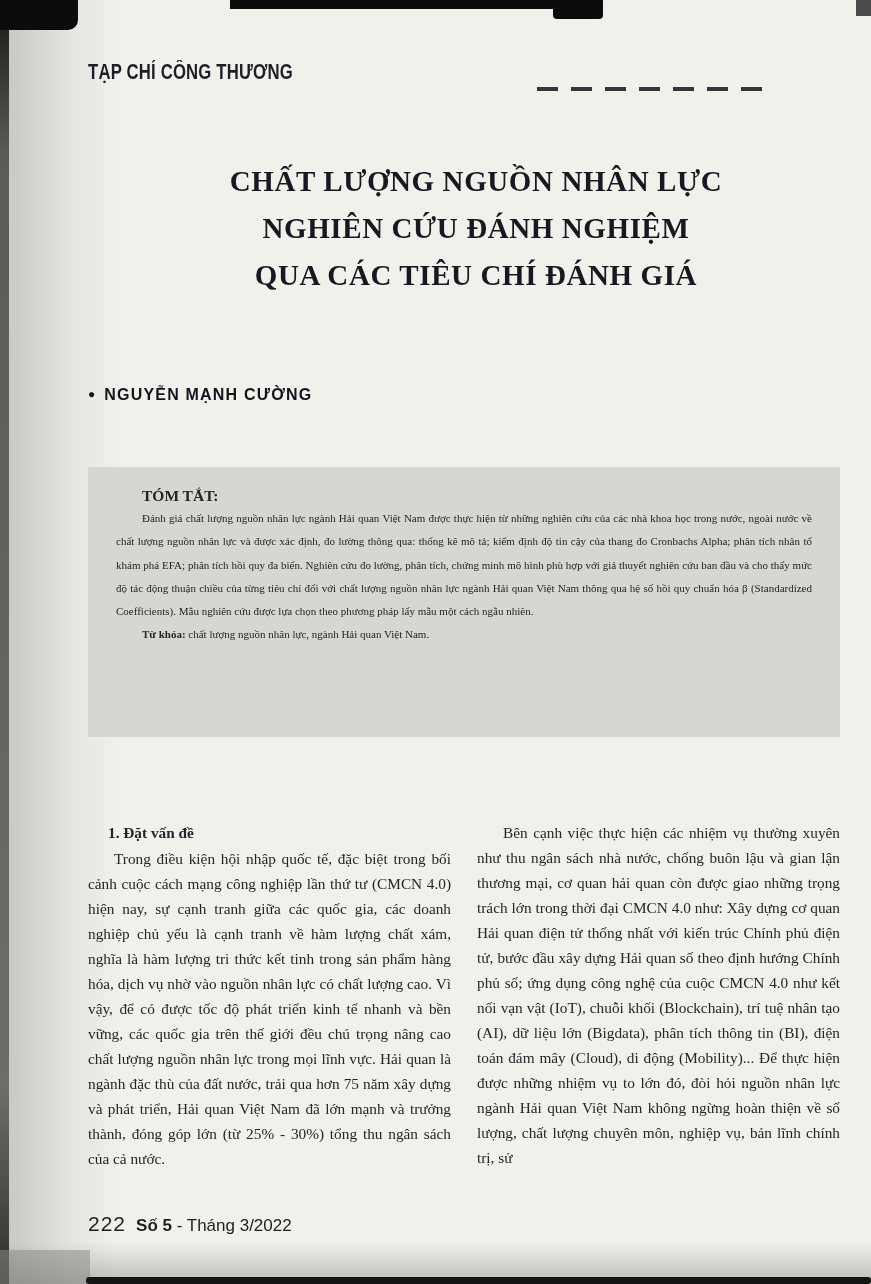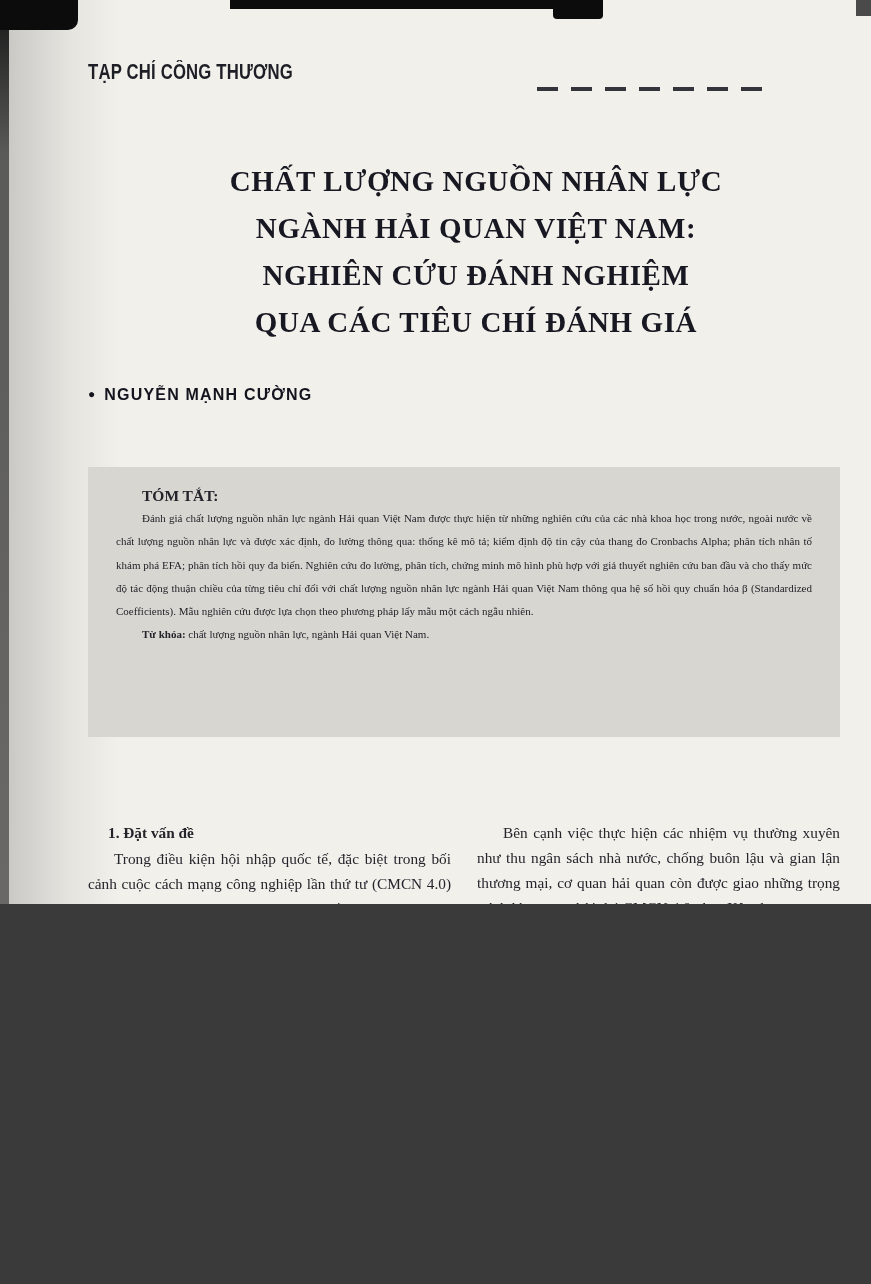--- a/index.html
+++ b/index.html
@@ -1,18 +1,18 @@
 <!DOCTYPE html>
 <html><head>
 <meta charset="utf-8">
 <style>
   html,body{margin:0;padding:0;background:#3a3a3a;}
   .page{
     position:relative;
-    width:871px;height:904px;
+    width:871px;height:1284px;
     margin:0 auto;
     background:#f2f0eb;
     background-image:linear-gradient(90deg, rgba(0,0,0,0.18), rgba(0,0,0,0.05) 70px, rgba(0,0,0,0) 120px);
     overflow:hidden;
     font-family:"Liberation Serif", serif;
     color:#26262c;
   }
   
   .art{position:absolute;background:#0c0c0c;}
   .art-topleft{left:0;top:0;width:78px;height:30px;border-radius:0 0 10px 0;}
@@ -95,21 +95,20 @@
   <div class="art art-topright"></div>
   <div class="art art-bottomband"></div>
   <div class="art art-bottomleft"></div>
   <div class="art art-bottomline"></div>
 
   <div class="journal-header">TẠP CHÍ CÔNG THƯƠNG</div>
   <div class="header-dashes"></div>
 
   <h1 class="paper-title">
     <span>CHẤT LƯỢNG NGUỒN NHÂN LỰC</span>
-    <span>NGÀNH HẢI QUAN VIỆT NAM:</span>
     <span>NGHIÊN CỨU ĐÁNH NGHIỆM</span>
     <span>QUA CÁC TIÊU CHÍ ĐÁNH GIÁ</span>
   </h1>
 
   <div class="author-line">
     <span class="bullet">●</span><span>NGUYỄN MẠNH CƯỜNG</span>
   </div>
 
   <section class="abstract-box">
     <p class="heading">TÓM TẮT:</p>

